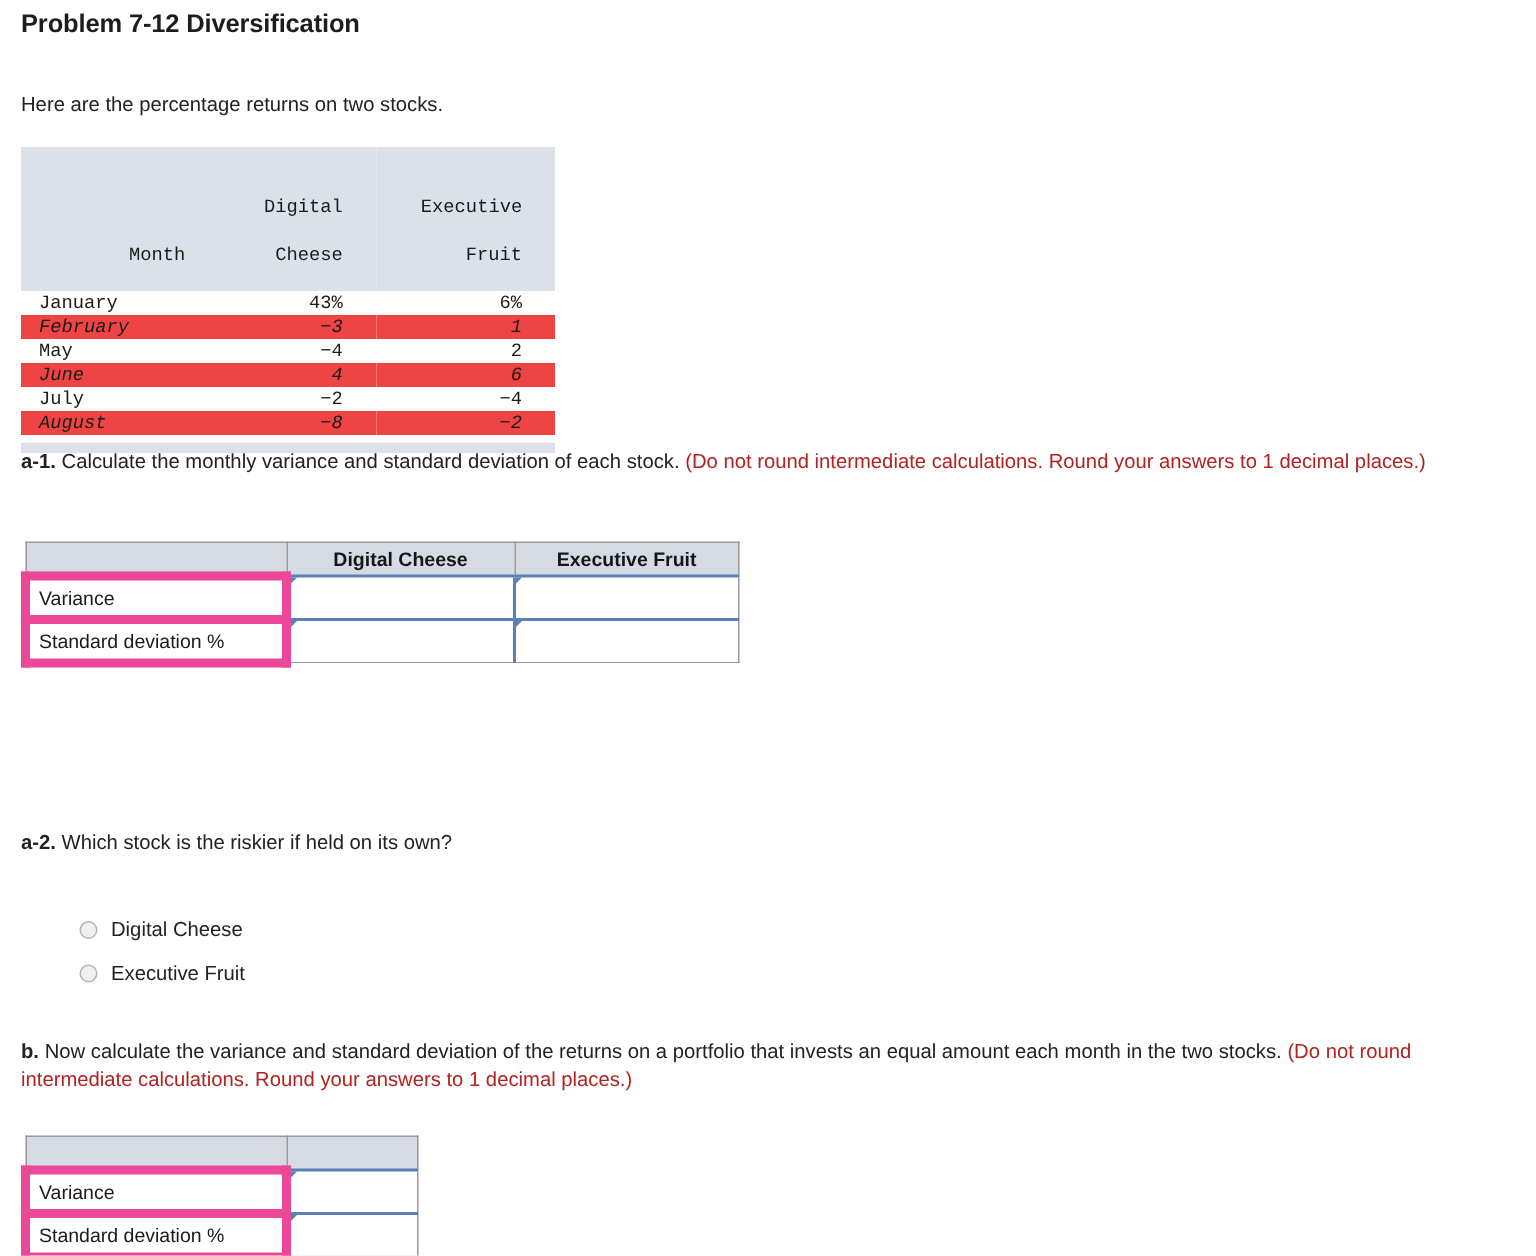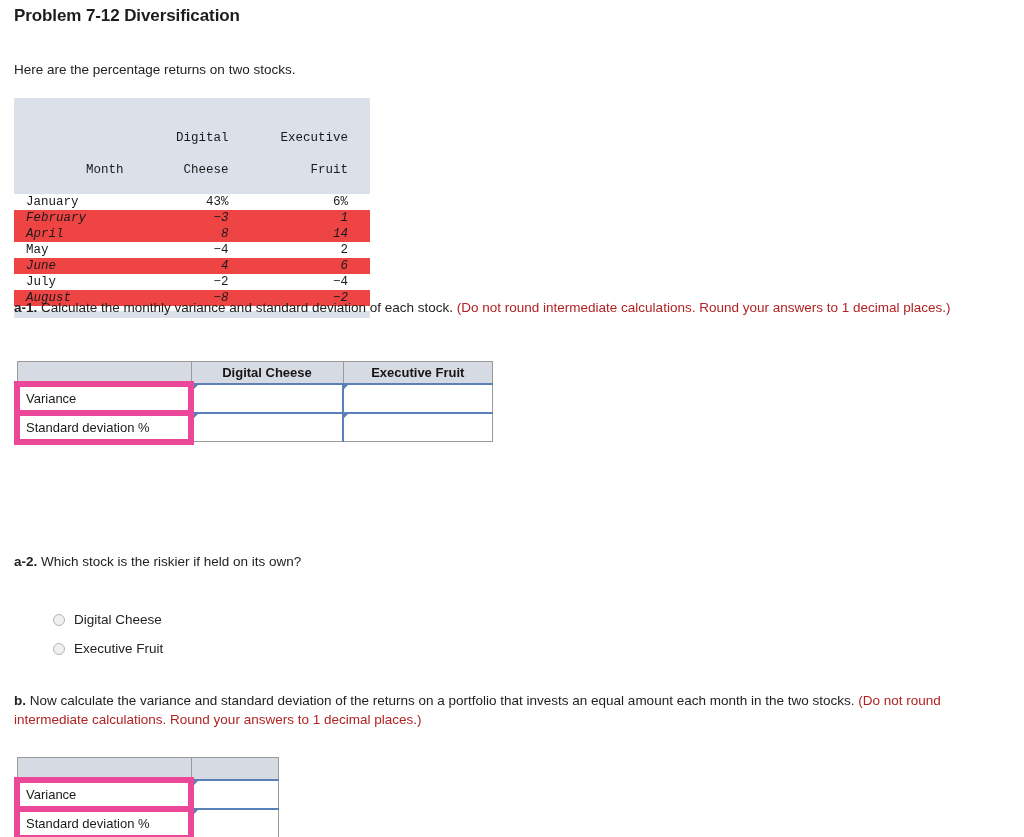--- a/index.html
+++ b/index.html
@@ -205,25 +205,20 @@
       <tr>
         <td class="mon">January</td>
         <td class="num">43%</td>
         <td class="num">6%</td>
       </tr>
       <tr class="alt">
         <td class="mon">February</td>
         <td class="num">−3</td>
         <td class="num">1</td>
       </tr>
-      <tr class="alt">
-        <td class="mon">April</td>
-        <td class="num">8</td>
-        <td class="num">14</td>
-      </tr>
       <tr>
         <td class="mon">May</td>
         <td class="num">−4</td>
         <td class="num">2</td>
       </tr>
       <tr class="alt">
         <td class="mon">June</td>
         <td class="num">4</td>
         <td class="num">6</td>
       </tr>

